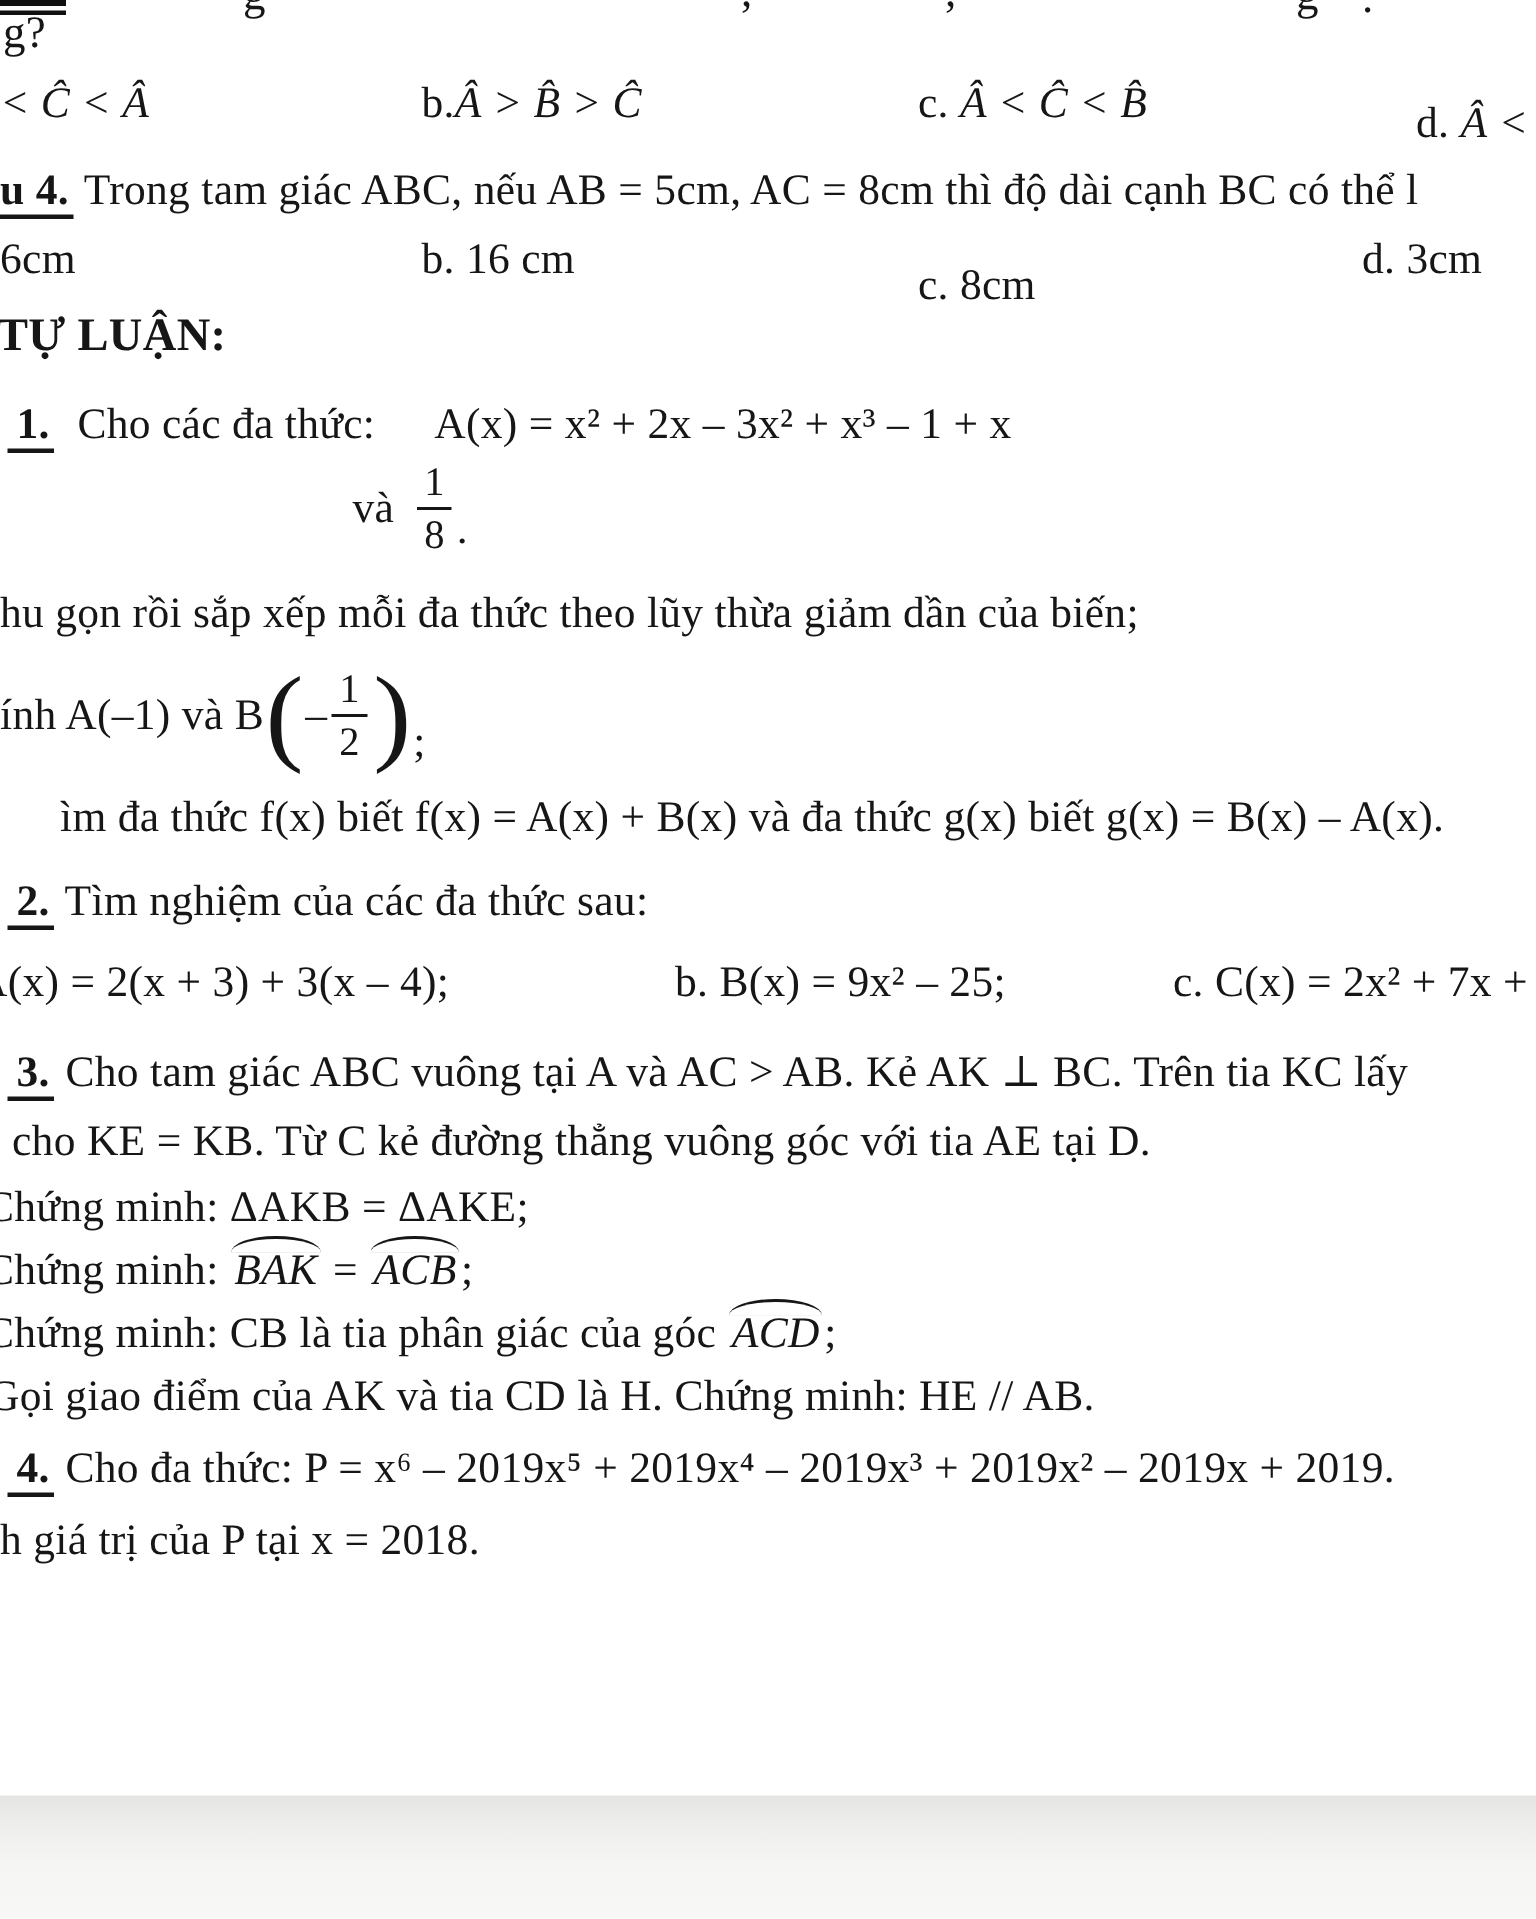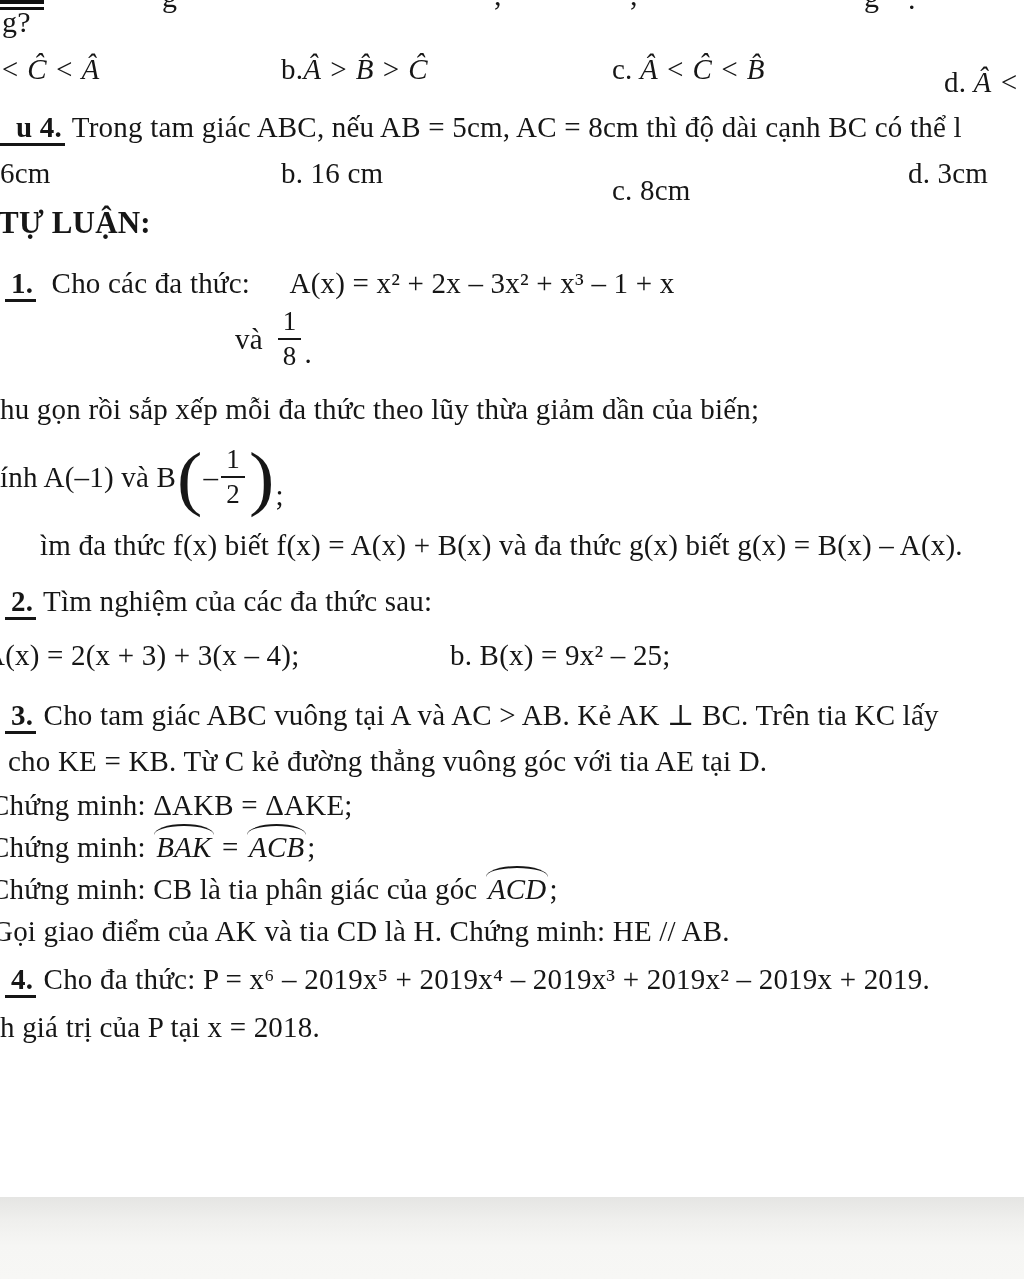--- a/index.html
+++ b/index.html
@@ -5,21 +5,21 @@
   html,body { margin:0; padding:0; background:#ffffff; }
   .screen {
     position:relative; width:1024px; height:1279px;
     background:#ffffff; overflow:hidden;
     font-family:"Liberation Serif","DejaVu Serif",serif;
     color:#161616;
   }
   .line { position:absolute; white-space:nowrap; font-size:29px; letter-spacing:0.2px; line-height:1.2; }
   .bold { font-weight:bold; }
   .qnum { font-weight:bold; border-bottom:3px solid #161616; padding:0 3px 0 6px; }
-  .qnum.noleft { padding-left:16px; }
+  .qnum.noleft { padding-left:0; }
   .it { font-style:italic; }
   .flexline { display:flex; align-items:center;justify-content:flex-end; }
   .frac { display:inline-block; text-align:center; line-height:1; font-size:27px; margin:0 3px; vertical-align:middle; }
   .frac .fnum { display:block; padding:0 5px 3px; }
   .frac .fden { display:block; border-top:2px solid #161616; padding:3px 5px 0; }
   .bigp { font-size:76px; font-weight:300; line-height:0; margin:0 1px; display:inline-block; transform:scaleY(0.95); }
   .bend { align-self:flex-end; padding-bottom:4px; }
   .wh { position:relative; font-style:italic; display:inline-block; padding:0 3px; }
   .wh::before {
     content:""; position:absolute; left:1px; right:1px; top:-6px; height:9px;
@@ -93,20 +93,21 @@
     <span class="bend">;</span>
   </div>
 
   <div class="line" style="left:0; top:528px;padding-left:40px;">ìm đa thức f(x) biết f(x) = A(x) + B(x) và đa thức g(x) biết g(x) = B(x) – A(x).</div>
 
   <div class="line" style="left:5px; top:584px;">
     <span class="qnum">2.</span><span> Tìm nghiệm của các đa thức sau:</span>
   </div>
   <div class="line" style="left:-16px; top:638px;">A(x) = 2(x + 3) + 3(x – 4);</div>
   <div class="line" style="left:450px; top:638px;">b. B(x) = 9x² – 25;</div>
+  <div class="line" style="left:782px; top:638px;">c. C(x) = 2x² + 7x +</div>
 
   <div class="line" style="left:5px; top:698px;">
     <span class="qnum">3.</span><span> Cho tam giác ABC vuông tại A và AC &gt; AB. Kẻ AK ⊥ BC. Trên tia KC lấy</span>
   </div>
   <div class="line" style="left:8px; top:744px;">cho KE = KB. Từ C kẻ đường thẳng vuông góc với tia AE tại D.</div>
 
   <div class="line" style="left:-10px; top:788px;">
     <span>Chứng minh: </span><span>ΔAKB = ΔAKE</span><span>;</span>
   </div>
 

